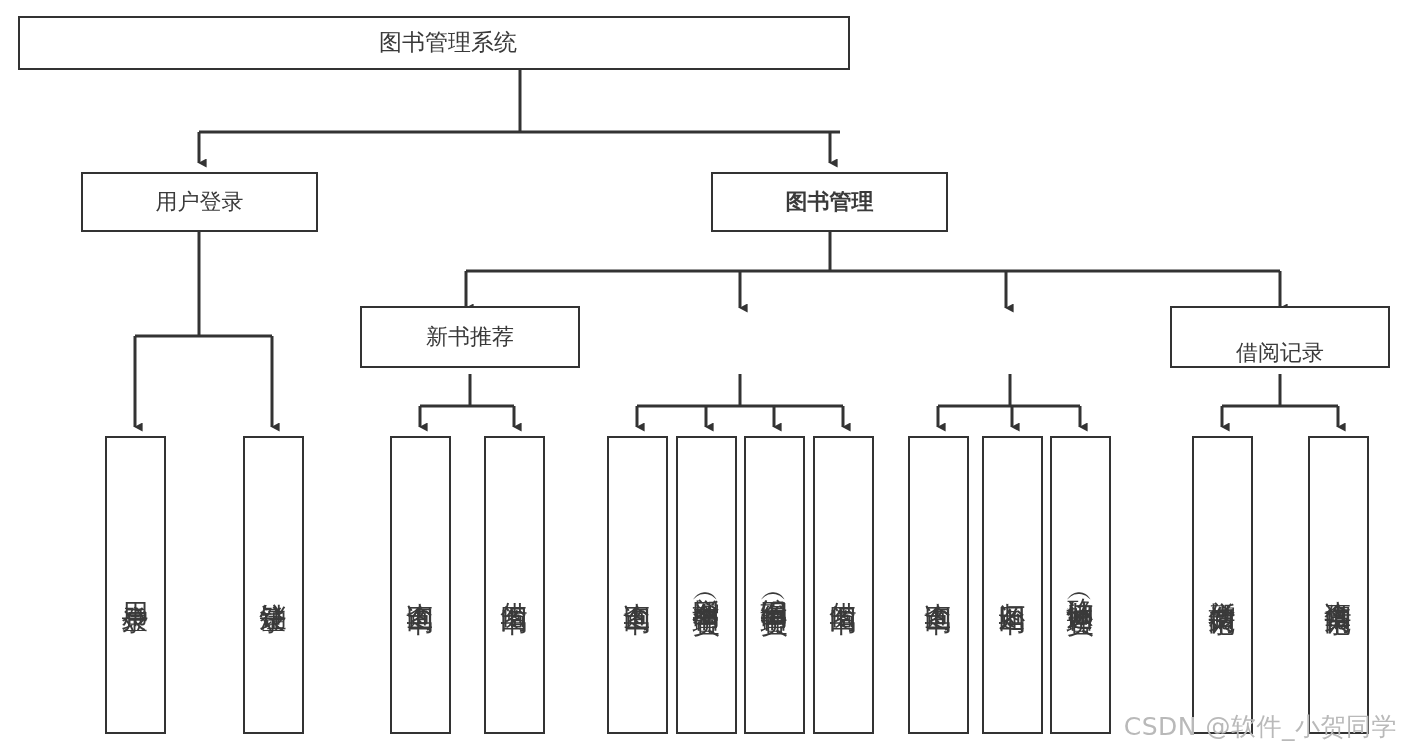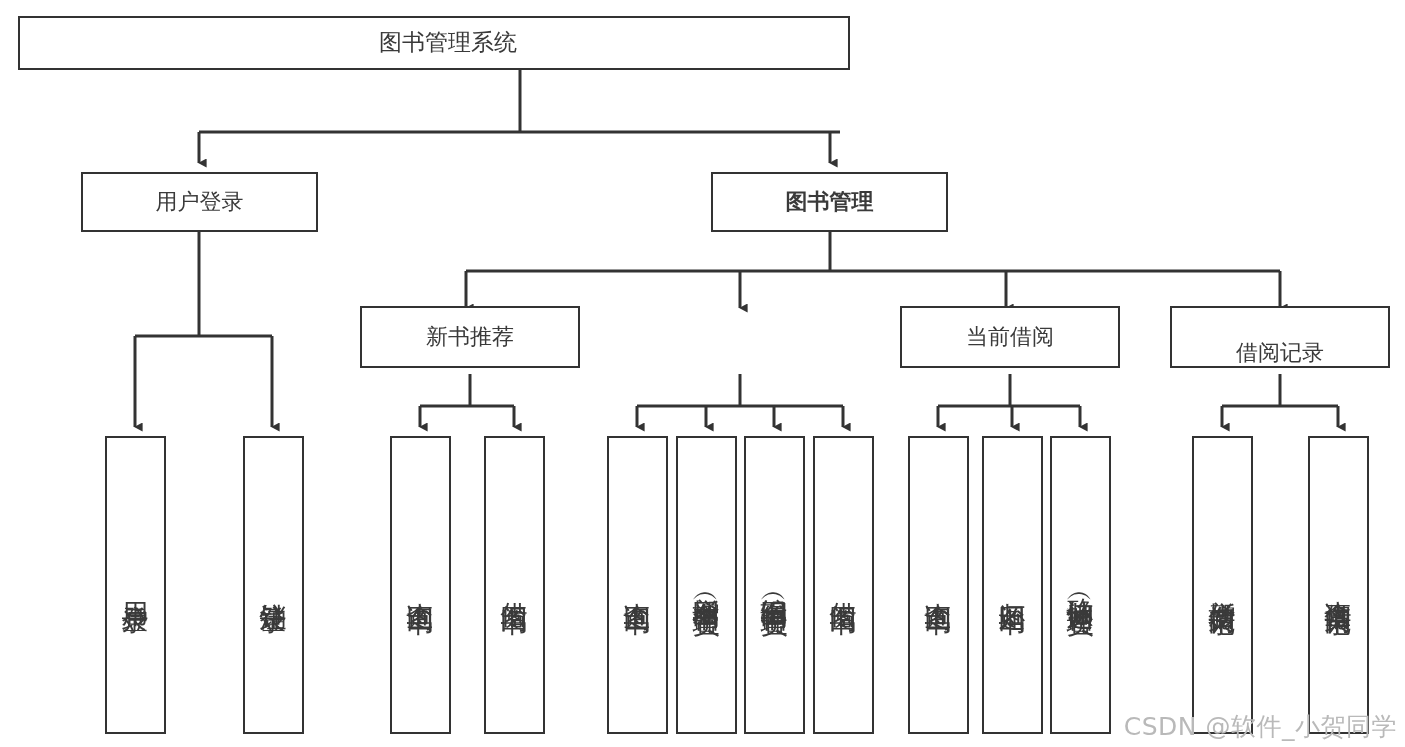--- a/index.html
+++ b/index.html
@@ -156,23 +156,20 @@
   <div class="node node-l2 node-login">
     <span class="label">用户登录</span>
   </div>
   <div class="node node-l2 node-bookmgr">
     <span class="label">图书管理</span>
   </div>
 
   <div class="node node-l3 node-newbook">
     <span class="label">新书推荐</span>
   </div>
-  <div class="node node-l3 node-current">
-    <span class="label">当前借阅</span>
-  </div>
   <div class="node node-l3 node-record">
     <span class="label">借阅记录</span>
   </div>
 
   <div class="node node-leaf" style="left: 105px;">
     <span class="label">用户登录</span>
   </div>
   <div class="node node-leaf" style="left: 243px;">
     <span class="label">注销登录</span>
   </div>

